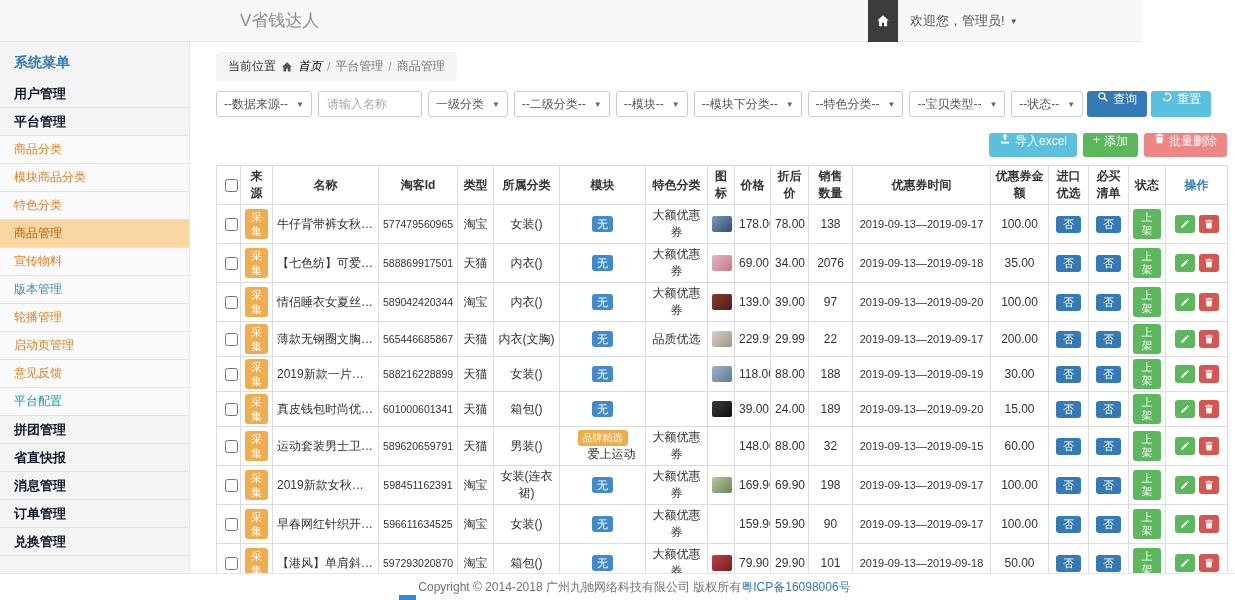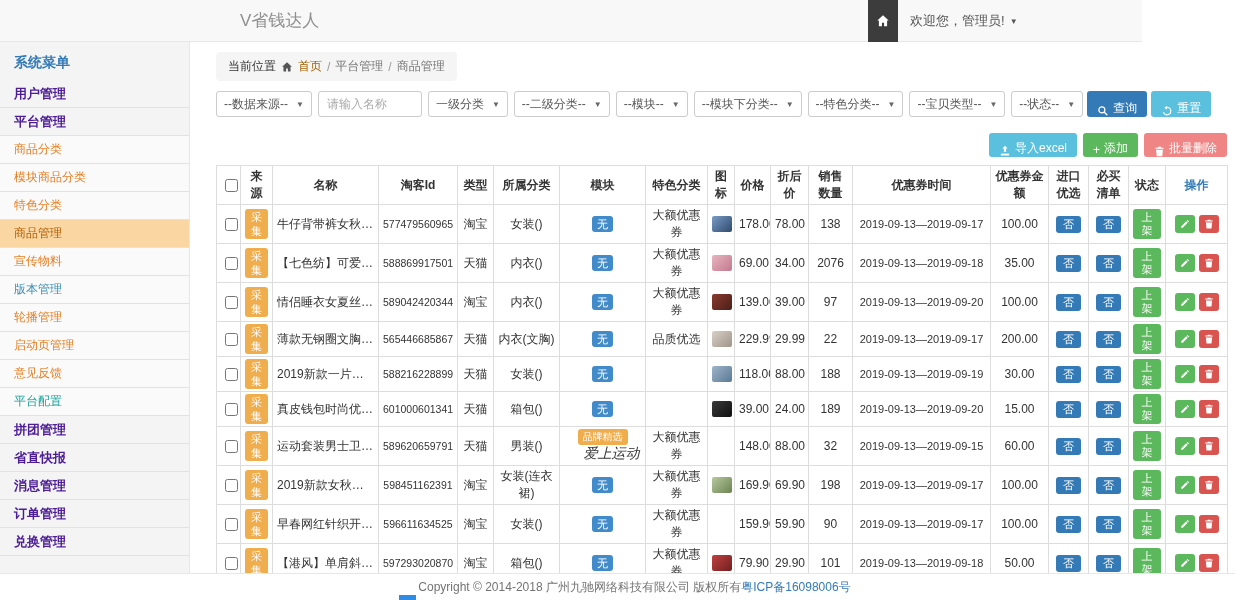--- a/index.html
+++ b/index.html
@@ -22,47 +22,47 @@
     display:flex; align-items:center; gap:5px; }
   .caret-txt { font-size:8px; color:#555; }
   
   .sidebar { position:absolute; top:42px; left:0; width:190px; height:531px;
     background:#f4f4f4; overflow:hidden; border-right:1px solid #e7e7e7; }
   .sidebar-title { color:#337ab7; font-weight:bold; font-size:14px;
     padding:12px 14px 8px; }
   .m-item { height:28px; line-height:27px; padding:0 14px; font-size:12px;
     border-bottom:1px solid #e2e2e2; background:#fafafa; cursor:pointer;
     white-space:nowrap; overflow:hidden; }
-  .m-item.top { font-size:13px; color:#4c1d95; font-weight:bold; background:#f4f4f4; }
+  .m-item.top { font-size:13px; color:#0f172a; font-weight:bold; background:#f4f4f4; }
   .m-item.sub { color:#e67e22; }
   .m-item.c-blue { color:#3d8eb9; }
   .m-item.c-teal { color:#17a398; }
   .m-item.active { background:#fad7a2; color:#b45f06; }
   
   .main { position:absolute; top:42px; left:190px; width:1045px; height:531px;
     padding:8px 8px 0 26px; background:#fff; overflow:hidden; }
   .breadcrumb { display:inline-flex; align-items:center; gap:5px;
     background:#f5f5f5; border-radius:4px; padding:6px 12px; font-size:12px;
     color:#777; margin-top:2px; }
   .bc-prefix { color:#333; }
-  .bc-home { color:#a16207; text-decoration:none; cursor:pointer; }
+  .bc-home { color:#000000; text-decoration:none; cursor:pointer;font-style:italic; }
   .bc-sep { color:#999; }
   .bc-crumb { color:#777; }
   
   .filter-bar { display:flex; align-items:center; gap:4px; margin-top:10px; }
   .f-controls { display:flex; align-items:center; gap:6px; }
   .f-select { display:inline-flex; align-items:center; gap:8px; height:26px;
     border:1px solid #ccc; border-radius:3px; background:#fff; padding:0 7px;
     font-size:12px; color:#555; cursor:pointer; white-space:nowrap; }
   .f-caret { font-size:8px; color:#666; }
   .f-input { height:26px; width:104px; border:1px solid #ccc; border-radius:3px;
     font-size:12px; padding:0 8px; color:#333; }
   .f-input::placeholder { color:#aaa; }
   .btn { border:none; border-radius:3px; color:#fff; font-size:12px; height:26px;
-    padding:0 10px; display:inline-flex; align-items:flex-end; gap:4px; cursor:pointer; }
+    padding:0 10px; display:inline-flex; align-items:flex-start; gap:4px; cursor:pointer; }
   .btn-primary { background:#337ab7; }
   .btn-info { background:#5bc0de; }
   .btn-success { background:#5cb85c; }
   .btn-danger-light { background:#ef8585; }
   
   .actions { display:flex; justify-content:flex-end; gap:6px; margin-top:16px; }
   .actions .btn { height:24px; }
   
   table.grid { width:1011px; border-collapse:collapse; table-layout:fixed;
     font-size:12px; margin-top:8px; }
@@ -72,21 +72,21 @@
   .grid td { height:26px; color:#333; }
   .grid th.op-col { color:#337ab7; }
   td.name-cell { text-align:left; white-space:nowrap; text-overflow:ellipsis; }
   td.num-cell { font-size:10.5px; }
   td.time-cell { font-size:11px; }
   .badge { display:inline-block; border-radius:3px; color:#fff; font-size:11px;
     line-height:14px; padding:1px 5px; }
   .badge-orange { background:#f0ad4e; }
   .badge-blue { background:#428bca; }
   .badge.sm { font-size:10px; padding:1px 5px; }
-  .module-extra { font-size:14px; color:#333; margin-left:18px; white-space:nowrap;font-style:italic; }
+  .module-extra { font-size:12px; color:#333; margin-left:18px; white-space:nowrap; }
   .prod-icon { display:inline-block; width:20px; height:16px; border-radius:2px;
     vertical-align:middle; }
   .btn-mini { border:none; border-radius:3px; color:#fff; font-size:11px;
     padding:2px 7px; cursor:pointer; line-height:13px; }
   .btn-blue { background:#337ab7; }
   .btn-green { background:#5cb85c; }
   .op-btn { border:none; border-radius:3px; width:20px; height:18px;
     display:inline-flex; align-items:center; justify-content:center;
     cursor:pointer; padding:0; vertical-align:middle; }
   .op-green { background:#5cb85c; margin-right:4px; }

